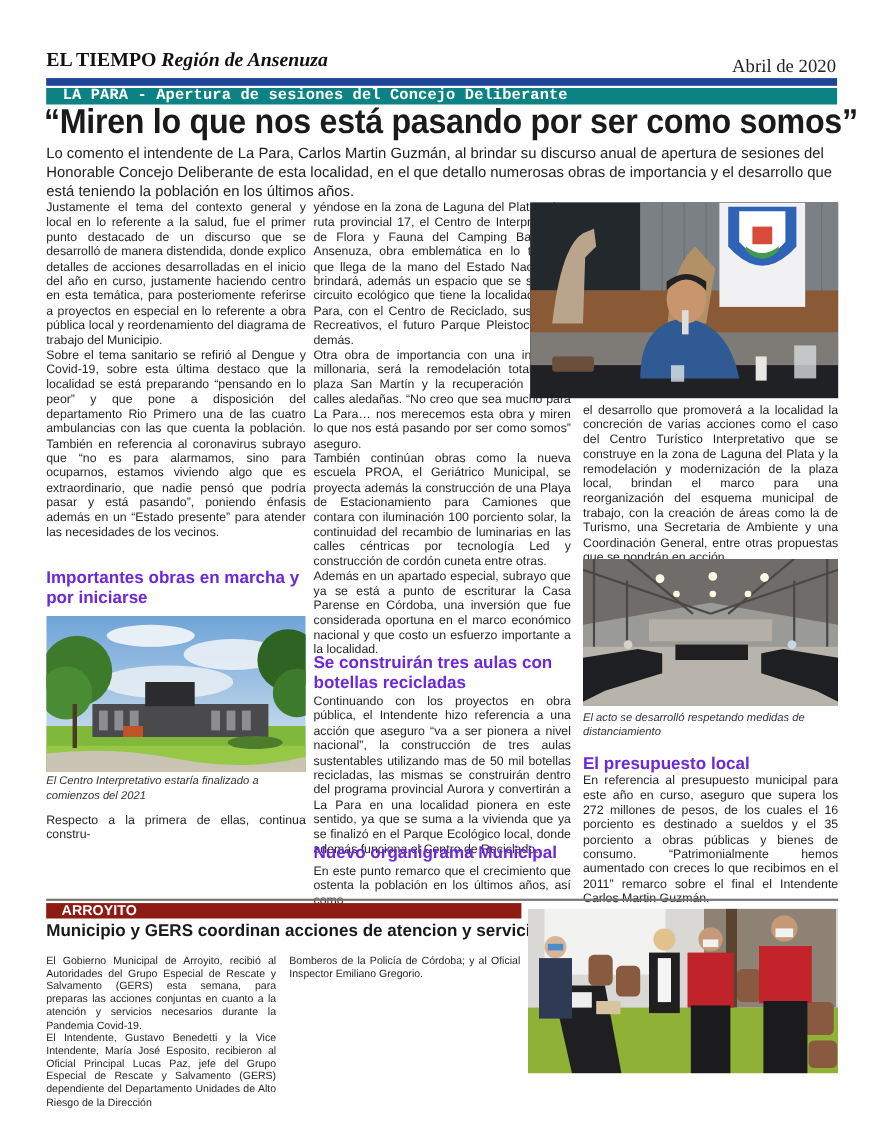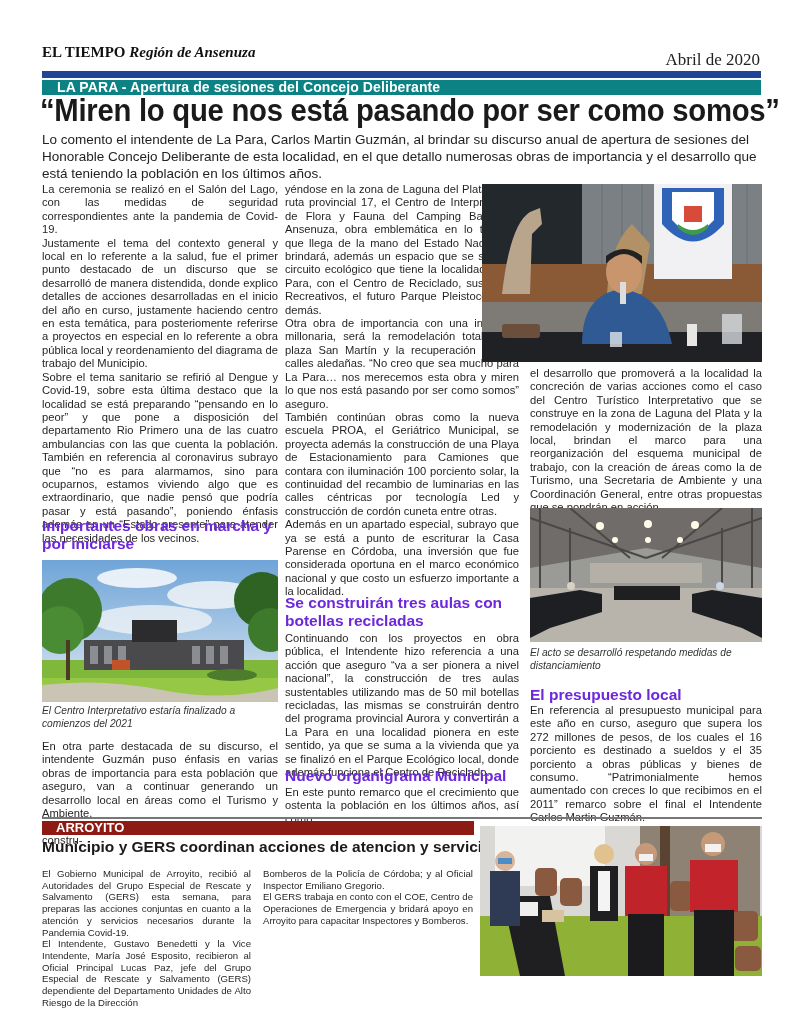--- a/index.html
+++ b/index.html
@@ -1,25 +1,25 @@
 <!DOCTYPE html>
 <html><head>
 <meta charset="utf-8">
 <style>
   * { box-sizing: border-box; margin: 0; padding: 0; }
   html, body { width: 803px; height: 1024px; background: #ffffff; overflow: hidden; }
   body { position: relative; font-family: "Liberation Sans", sans-serif; color: #231f20; }
 
-  .masthead { position: absolute; left: 42px; top: 44px; font-family: "Liberation Serif", serif; font-size: 15px; font-weight: bold; color: #111; }
+  .masthead { position: absolute; left: 42px; top: 44px; font-family: "Liberation Serif", serif; font-size: 18px; font-weight: bold; color: #111; }
   .masthead i { font-weight: bold; font-style: italic; }
   .date { position: absolute; right: 43px; top: 50px; font-family: "Liberation Serif", serif; font-size: 17px; color: #222; }
 
   .bar-blue { position: absolute; left: 42px; top: 71px; width: 719px; height: 7px; background: #1f4597; }
   .bar-teal { position: absolute; left: 42px; top: 80px; width: 719px; height: 15px; background: #0d8284; }
-  .section-label { position: absolute; left: 57px; top: 79px; font-size: 14px; font-weight: bold; color: #ffffff; letter-spacing: 0.1px; font-stretch: condensed; }
+  .section-label { position: absolute; left: 57px; top: 79px; font-size: 14px; font-weight: bold; color: #ffffff; letter-spacing: 0.1px; font-stretch: condensed; font-family: Liberation Mono, monospace; }
 
   .headline { position: absolute; left: 40px; top: 92px; font-size: 31.5px; font-weight: bold; color: #1a1a1a; letter-spacing: -0.3px; transform: scaleX(0.93); transform-origin: left top; white-space: nowrap; }
 
   .lead { position: absolute; left: 42px; top: 131px; width: 725px; font-size: 13.5px; line-height: 17px; color: #222; }
 
   .col { position: absolute; font-size: 11.2px; line-height: 13.4px; text-align: justify; color: #231f20; }
   .col p { margin: 0; }
   .c1 { left: 42px; top: 183px; width: 236px; }
   .c2 { left: 285px; top: 183px; width: 234px; }
   .c3 { left: 530px; top: 367px; width: 232px; }
@@ -49,21 +49,20 @@
 <div class="date">Abril de 2020</div>
 
 <div class="bar-blue"></div>
 <div class="bar-teal"></div>
 <div class="section-label">LA PARA - Apertura de sesiones del Concejo Deliberante</div>
 
 <h1 class="headline">“Miren lo que nos está pasando por ser como somos”</h1>
 <div class="lead">Lo comento el intendente de La Para, Carlos Martin Guzmán, al brindar su discurso anual de apertura de sesiones del Honorable Concejo Deliberante de esta localidad, en el que detallo numerosas obras de importancia y el desarrollo que está teniendo la población en los últimos años.</div>
 
 <div class="col c1">
-  <p>La ceremonia se realizó en el Salón del Lago, con las medidas de seguridad correspondientes ante la pandemia de Covid-19.</p>
   <p>Justamente el tema del contexto general y local en lo referente a la salud, fue el primer punto destacado de un discurso que se desarrolló de manera distendida, donde explico detalles de acciones desarrolladas en el inicio del año en curso, justamente haciendo centro en esta temática, para posteriomente referirse a proyectos en especial en lo referente a obra pública local y reordenamiento del diagrama de trabajo del Municipio.</p>
   <p>Sobre el tema sanitario se refirió al Dengue y Covid-19, sobre esta última destaco que la localidad se está preparando “pensando en lo peor” y que pone a disposición del departamento Rio Primero una de las cuatro ambulancias con las que cuenta la población. También en referencia al coronavirus subrayo que “no es para alarmamos, sino para ocuparnos, estamos viviendo algo que es extraordinario, que nadie pensó que podría pasar y está pasando”, poniendo énfasis además en un “Estado presente” para atender las necesidades de los vecinos.</p>
 </div>
 
 <div class="subhead" style="left:42px; top:517px; width:236px;">Importantes obras en marcha y por iniciarse</div>
 
 <div class="photo" style="left:42px; top:560px; width:236px; height:142px;">
   <svg width="236" height="142" viewBox="0 0 236 142">
     <defs>
       <linearGradient id="sky1" x1="0" y1="0" x2="0" y2="1">
@@ -93,21 +92,20 @@
     <circle cx="18" cy="70" r="24" fill="#4a8c34"></circle>
     <rect x="24" y="80" width="4" height="40" fill="#4b3a26"></rect>
     <circle cx="220" cy="40" r="28" fill="#2f6324"></circle>
     <circle cx="228" cy="70" r="22" fill="#3d7a2b"></circle>
     <ellipse cx="190" cy="115" rx="25" ry="6" fill="#4d7d2c"></ellipse>
   </svg>
 </div>
 <div class="caption" style="left:42px; top:705px; width:240px;">El Centro Interpretativo estaría finalizado a comienzos del 2021</div>
 
 <div class="col c1" style="top:740px;">
-  <p>En otra parte destacada de su discurso, el intendente Guzmán puso énfasis en varias obras de importancia para esta población que aseguro, van a continuar generando un desarrollo local en áreas como el Turismo y Ambiente.</p>
   <p>Respecto a la primera de ellas, continua constru-</p>
 </div>
 
 <div class="col c2">
   <p>yéndose en la zona de Laguna del Plata sobre ruta provincial 17, el Centro de Interpretación de Flora y Fauna del Camping Bahía de Ansenuza, obra emblemática en lo turístico que llega de la mano del Estado Nacional y brindará, además un espacio que se suma al circuito ecológico que tiene la localidad de La Para, con el Centro de Reciclado, sus Lagos Recreativos, el futuro Parque Pleistocenico y demás.</p>
   <p>Otra obra de importancia con una inversión millonaria, será la remodelación total de la plaza San Martín y la recuperación de sus calles aledañas. “No creo que sea mucho para La Para… nos merecemos esta obra y miren lo que nos está pasando por ser como somos” aseguro.</p>
   <p>También continúan obras como la nueva escuela PROA, el Geriátrico Municipal, se proyecta además la construcción de una Playa de Estacionamiento para Camiones que contara con iluminación 100 porciento solar, la continuidad del recambio de luminarias en las calles céntricas por tecnología Led y construcción de cordón cuneta entre otras.</p>
   <p>Además en un apartado especial, subrayo que ya se está a punto de escriturar la Casa Parense en Córdoba, una inversión que fue considerada oportuna en el marco económico nacional y que costo un esfuerzo importante a la localidad.</p>
 </div>
 
@@ -193,21 +191,20 @@
 <div class="arroyito-bar"></div>
 <div class="arroyito-label">ARROYITO</div>
 <div class="arroyito-title">Municipio y GERS coordinan acciones de atencion y servicios</div>
 
 <div class="ac ac1">
   <p>El Gobierno Municipal de Arroyito, recibió al Autoridades del Grupo Especial de Rescate y Salvamento (GERS) esta semana, para preparas las acciones conjuntas en cuanto a la atención y servicios necesarios durante la Pandemia Covid-19.</p>
   <p>El Intendente, Gustavo Benedetti y la Vice Intendente, María José Esposito, recibieron al Oficial Principal Lucas Paz, jefe del Grupo Especial de Rescate y Salvamento (GERS) dependiente del Departamento Unidades de Alto Riesgo de la Dirección</p>
 </div>
 <div class="ac ac2">
   <p>Bomberos de la Policía de Córdoba; y al Oficial Inspector Emiliano Gregorio.</p>
-  <p>El GERS trabaja en conto con el COE, Centro de Operaciones de Emergencia y bridará apoyo en Arroyito para capacitar Inspectores y Bomberos.</p>
 </div>
 
 <div class="photo" style="left:480px; top:826px; width:282px; height:150px;">
   <svg width="282" height="150" viewBox="0 0 282 150">
     <rect width="282" height="150" fill="#d9d8d4"></rect>
     <rect x="15" y="0" width="110" height="60" fill="#f2f2f0"></rect>
     <rect x="160" y="0" width="120" height="90" fill="#8d8273"></rect>
     <rect x="180" y="0" width="10" height="90" fill="#5a4330"></rect>
     <rect x="0" y="90" width="282" height="60" fill="#8fb236"></rect>
     <g fill="#8a5a40">

